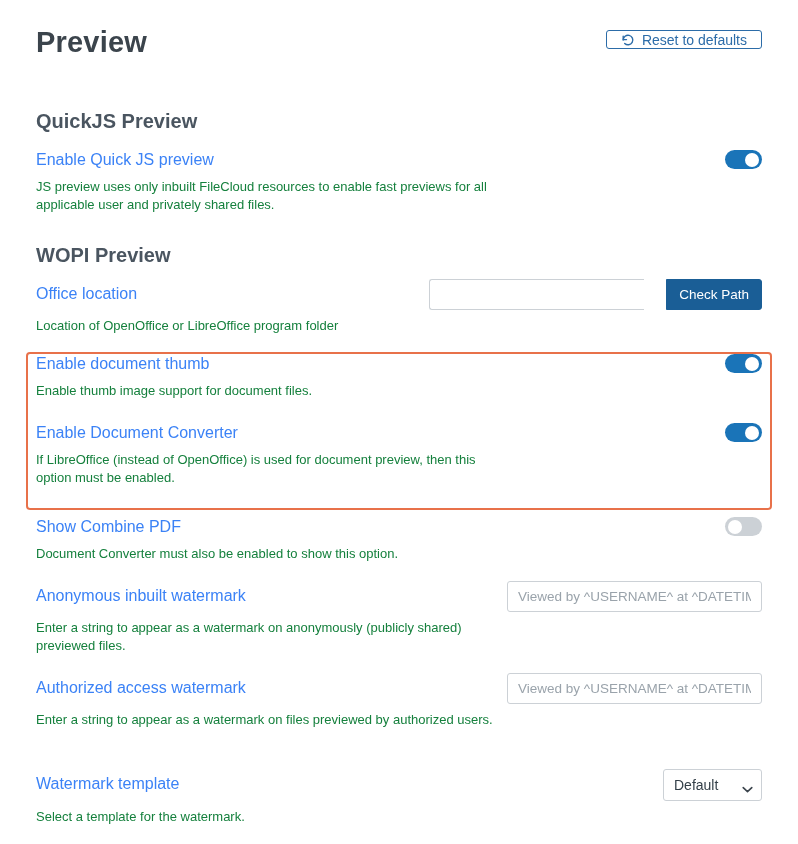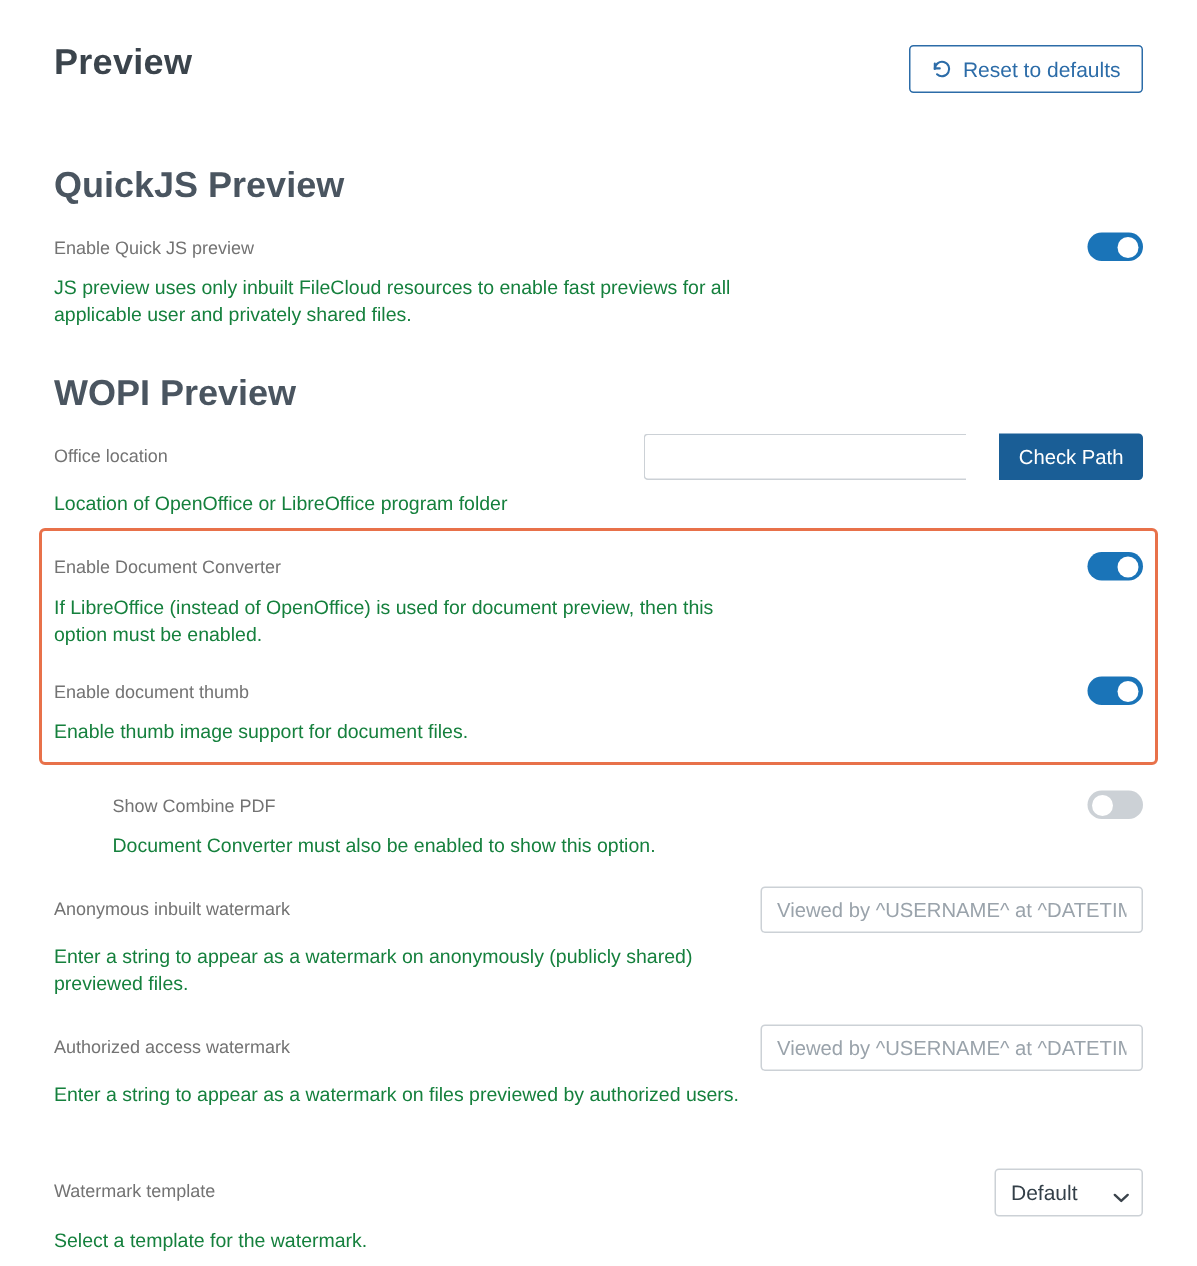--- a/index.html
+++ b/index.html
@@ -21,68 +21,68 @@
   }
 
   
   .header {
     display: flex;
     align-items: flex-start;
     justify-content: space-between;
     padding-top: 22px;
   }
   .page-title {
-    font-size: 24px;
+    font-size: 29px;
     font-weight: bold;
     color: #3b444c;
     letter-spacing: 0.2px;
     margin: 0;
     line-height: 40px;
   }
   .reset-btn {
     display: inline-flex;
     align-items: center;
     gap: 7px;
     border: 1px solid #2c6ca8;
     border-radius: 3px;
     background: #ffffff;
     color: #2c6ca8;
     font-size: 14px;
     font-family: "Liberation Sans", sans-serif;
     padding: 8px 14px;
-    height: 32px;
+    height: 19px;
     cursor: pointer;
     margin-top: 8px;
   }
   .reset-btn svg { display: block; }
 
   
   .section-title {
-    font-size: 24px;
+    font-size: 20px;
     font-weight: bold;
     color: #4a5560;
     margin: 0;
   }
   #quickjs-title { margin-top: 48px; }
   #wopi-title { margin-top: 30px; }
 
   
   .row {
     position: relative;
     padding-top: 16px;
   }
   .row-head {
     display: flex;
     align-items: flex-start;
     justify-content: space-between;
     min-height: 22px;
   }
   .row-label {
-    font-size: 12px;
-    color: #737373;
+    font-size: 16px;
+    color: #3b82f6;
     line-height: 22px;
     text-align: center;
   }
   .row-desc {
     font-size: 13px;
     color: #15803d;
     line-height: 18px;
     margin-top: 7px;
     max-width: 470px;
   }
@@ -236,41 +236,41 @@
       <div class="path-group">
         <input class="path-input" type="text" value="" placeholder="" style="">
         <button class="check-path-btn">Check Path</button>
       </div>
     </div>
     <div class="row-desc">Location of OpenOffice or LibreOffice program folder</div>
   </div>
 
   <div class="highlight-box" style="top:352px; height:158px;"></div>
 
+  <div class="row" style="padding-top:18px;">
+    <div class="row-head">
+      <div class="row-label">Enable document thumb</div>
+      <div class="toggle on">
+        <div class="knob"></div>
+      </div>
+    </div>
+    <div class="row-desc">Enable thumb image support for document files.</div>
+  </div>
+
   <div class="row" style="padding-top:22px;">
     <div class="row-head">
       <div class="row-label">Enable Document Converter</div>
       <div class="toggle on">
         <div class="knob"></div>
       </div>
     </div>
     <div class="row-desc" style="max-width:450px;">If LibreOffice (instead of OpenOffice) is used for document preview, then this option must be enabled.</div>
   </div>
 
-  <div class="row" style="padding-top:18px;">
-    <div class="row-head">
-      <div class="row-label">Enable document thumb</div>
-      <div class="toggle on">
-        <div class="knob"></div>
-      </div>
-    </div>
-    <div class="row-desc">Enable thumb image support for document files.</div>
-  </div>
-
-  <div class="row" style="padding-top:29px;margin-left:39px;">
+  <div class="row" style="padding-top:29px;">
     <div class="row-head">
       <div class="row-label">Show Combine PDF</div>
       <div class="toggle off">
         <div class="knob"></div>
       </div>
     </div>
     <div class="row-desc">Document Converter must also be enabled to show this option.</div>
   </div>
 
   <div class="row" style="padding-top:22px;">

